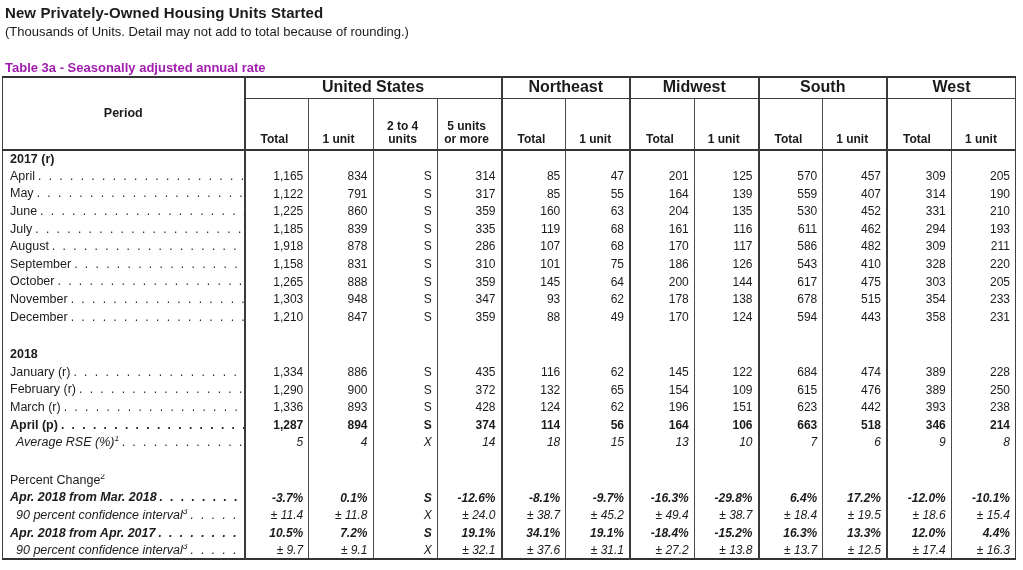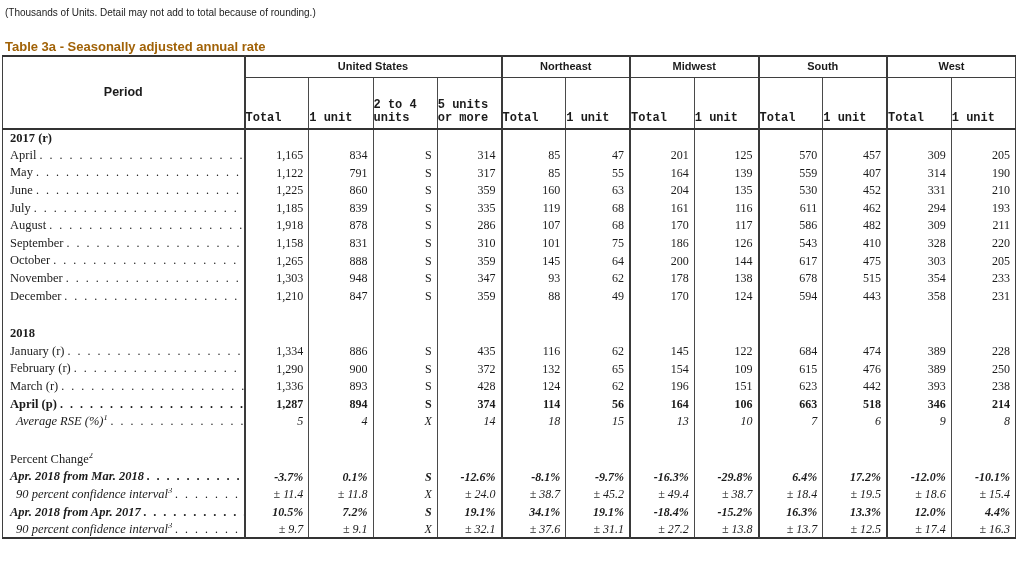--- a/index.html
+++ b/index.html
@@ -7,22 +7,22 @@
   body {
     width: 1023px; height: 570px;
     background: #ffffff;
     font-family: "Liberation Sans", sans-serif;
     color: #1b1b1b;
     overflow: hidden;
   }
   .page { padding: 4px 0 0 5px; }
 
   .title { font-size: 15px; font-weight: bold; letter-spacing: 0.1px; }
-  .subtitle { font-size: 10px; margin-top: 3px; }
-  .table-label { font-size: 13px; font-weight: bold; color: #a16207; margin-top: 21px; margin-bottom: 1px; }
+  .subtitle { font-size: 13px; margin-top: 3px; }
+  .table-label { font-size: 13px; font-weight: bold; color: #a21caf; margin-top: 21px; margin-bottom: 1px; }
 
   table.housing {
     border-collapse: collapse;
     table-layout: fixed;
     width: 1014px;
     margin-left: -3px;
     border-top: 2px solid #333;
     border-bottom: 2px solid #333;
     border-left: 1px solid #3f3f3f;
     border-right: 1px solid #3f3f3f;
@@ -37,33 +37,32 @@
   }
   .vline { border-left: 1px solid #4a4a4a; }
   .blk   { border-left: 2px solid #3a3a3a; }
 
   thead th { font-weight: bold; }
   th.period-hd { text-align: center; vertical-align: middle; font-size: 12.5px; margin-top: 10px; }
   th.group-hd {
     text-align: center; vertical-align: middle;
     height: 21px;
     border-bottom: 1px solid #3f3f3f;
-    font-size: 11px;
+    font-size: 16px;
   }
   th.sub-hd {
     height: 52px;
-    text-align: left; vertical-align: bottom;
+    text-align: center; vertical-align: bottom;
     padding: 0 5px 3px 0;
     white-space: pre-line;
     line-height: 13px;
-    font-family: Liberation Mono, monospace;
   }
   thead { border-bottom: 2px solid #333; }
 
-  tbody tr { height: 17.6px; font-family: Liberation Serif, serif; }
+  tbody tr { height: 17.6px; }
   tbody tr.blank { height: 20px; }
   td.val { text-align: right; padding-right: 5px; white-space: nowrap; }
   td.lbl { padding: 0; }
   .lblwrap { display: flex; align-items: baseline; overflow: hidden; padding-left: 7px; }
   .lblwrap .txt { white-space: nowrap; font-size: 12.5px; }
   .lblwrap .dots { flex: 1 1 auto; overflow: hidden; white-space: nowrap; }
   .lblwrap .dots::before {
     content: ". . . . . . . . . . . . . . . . . . . . . . . . . . . . . . . . . . . . . . . . . . . . . . . . . . . . . . . . . . . .";
     letter-spacing: 2px;
     padding-left: 3px;
@@ -74,20 +73,21 @@
   tr.databold td { font-weight: bold; }
   tr.ital td { font-style: italic; margin-left: 32px; }
   tr.ital .lblwrap { padding-left: 13px; }
   tr.bolditalic td { font-weight: bold; font-style: italic; }
   tr.plain td { font-weight: normal; margin-left: 46px; }
 </style>
 </head>
 <body>
 
 <div class="page">
+  <div class="title">New Privately-Owned Housing Units Started</div>
   <div class="subtitle">(Thousands of Units.  Detail may not add to total because of rounding.)</div>
   <div class="table-label">Table 3a - Seasonally adjusted annual rate</div>
 
   <table class="housing">
     <colgroup id="cols">
         <col class="c-period">
         <col>
         <col>
         <col>
         <col>

